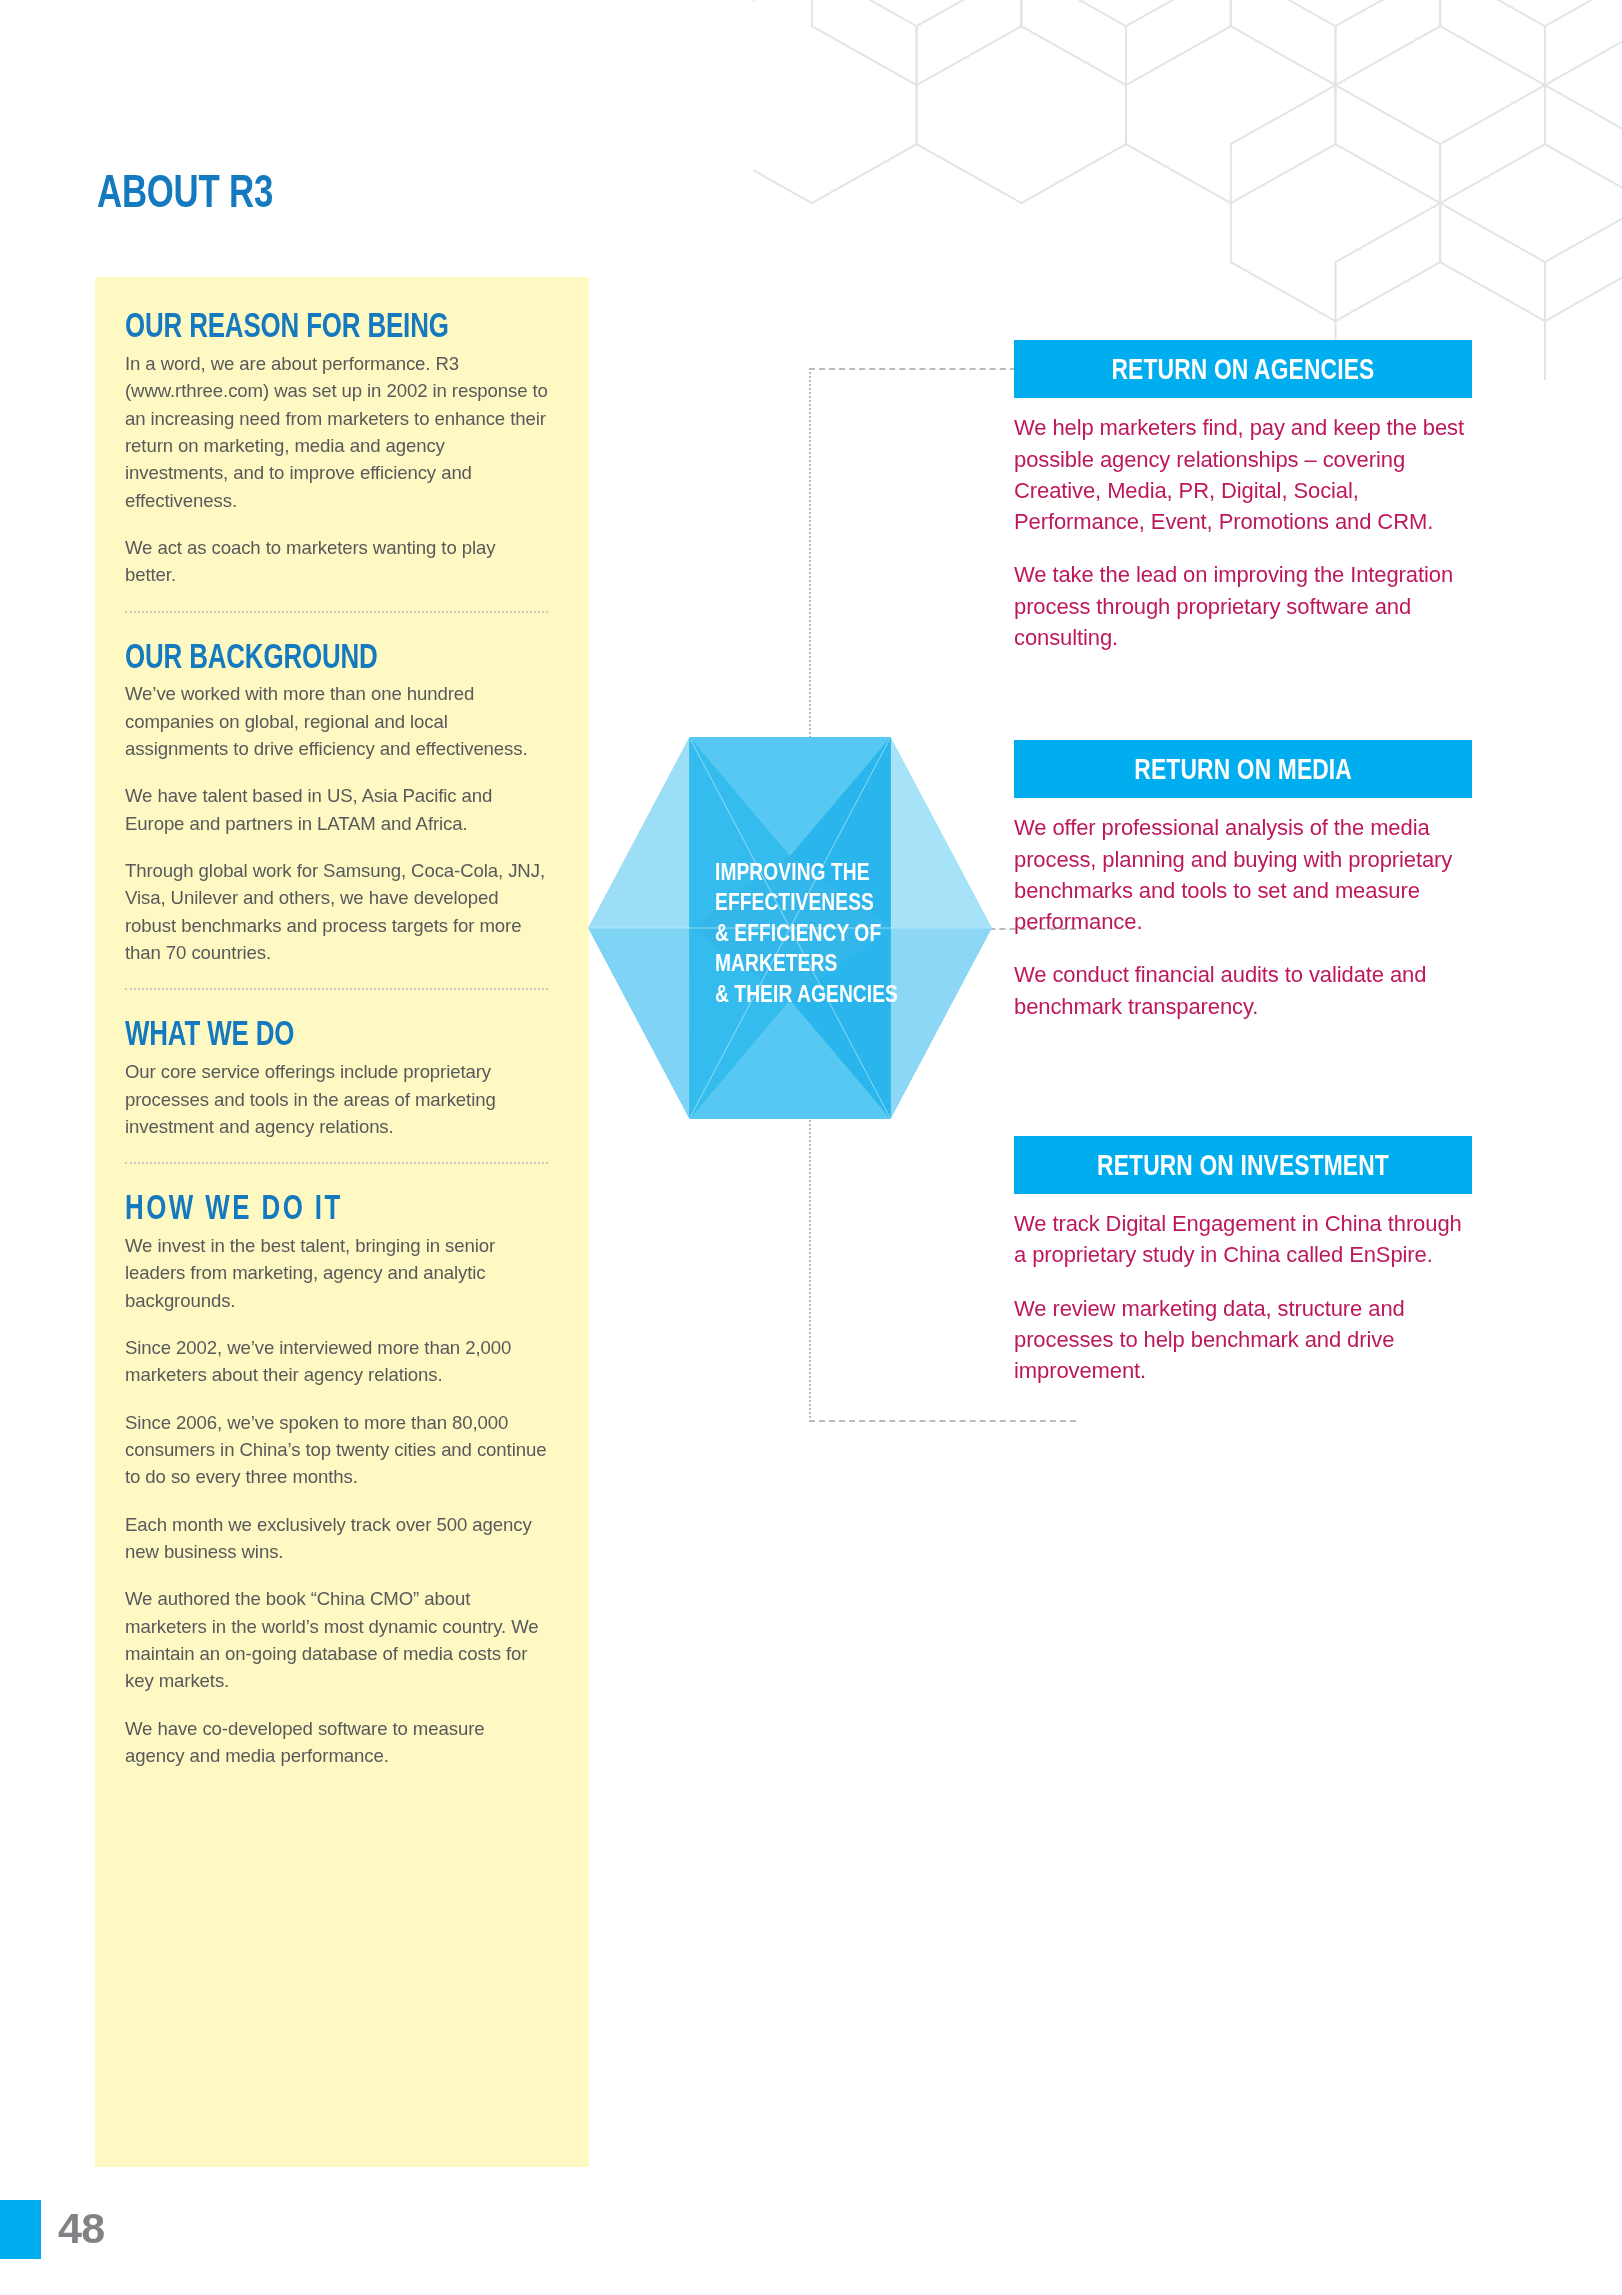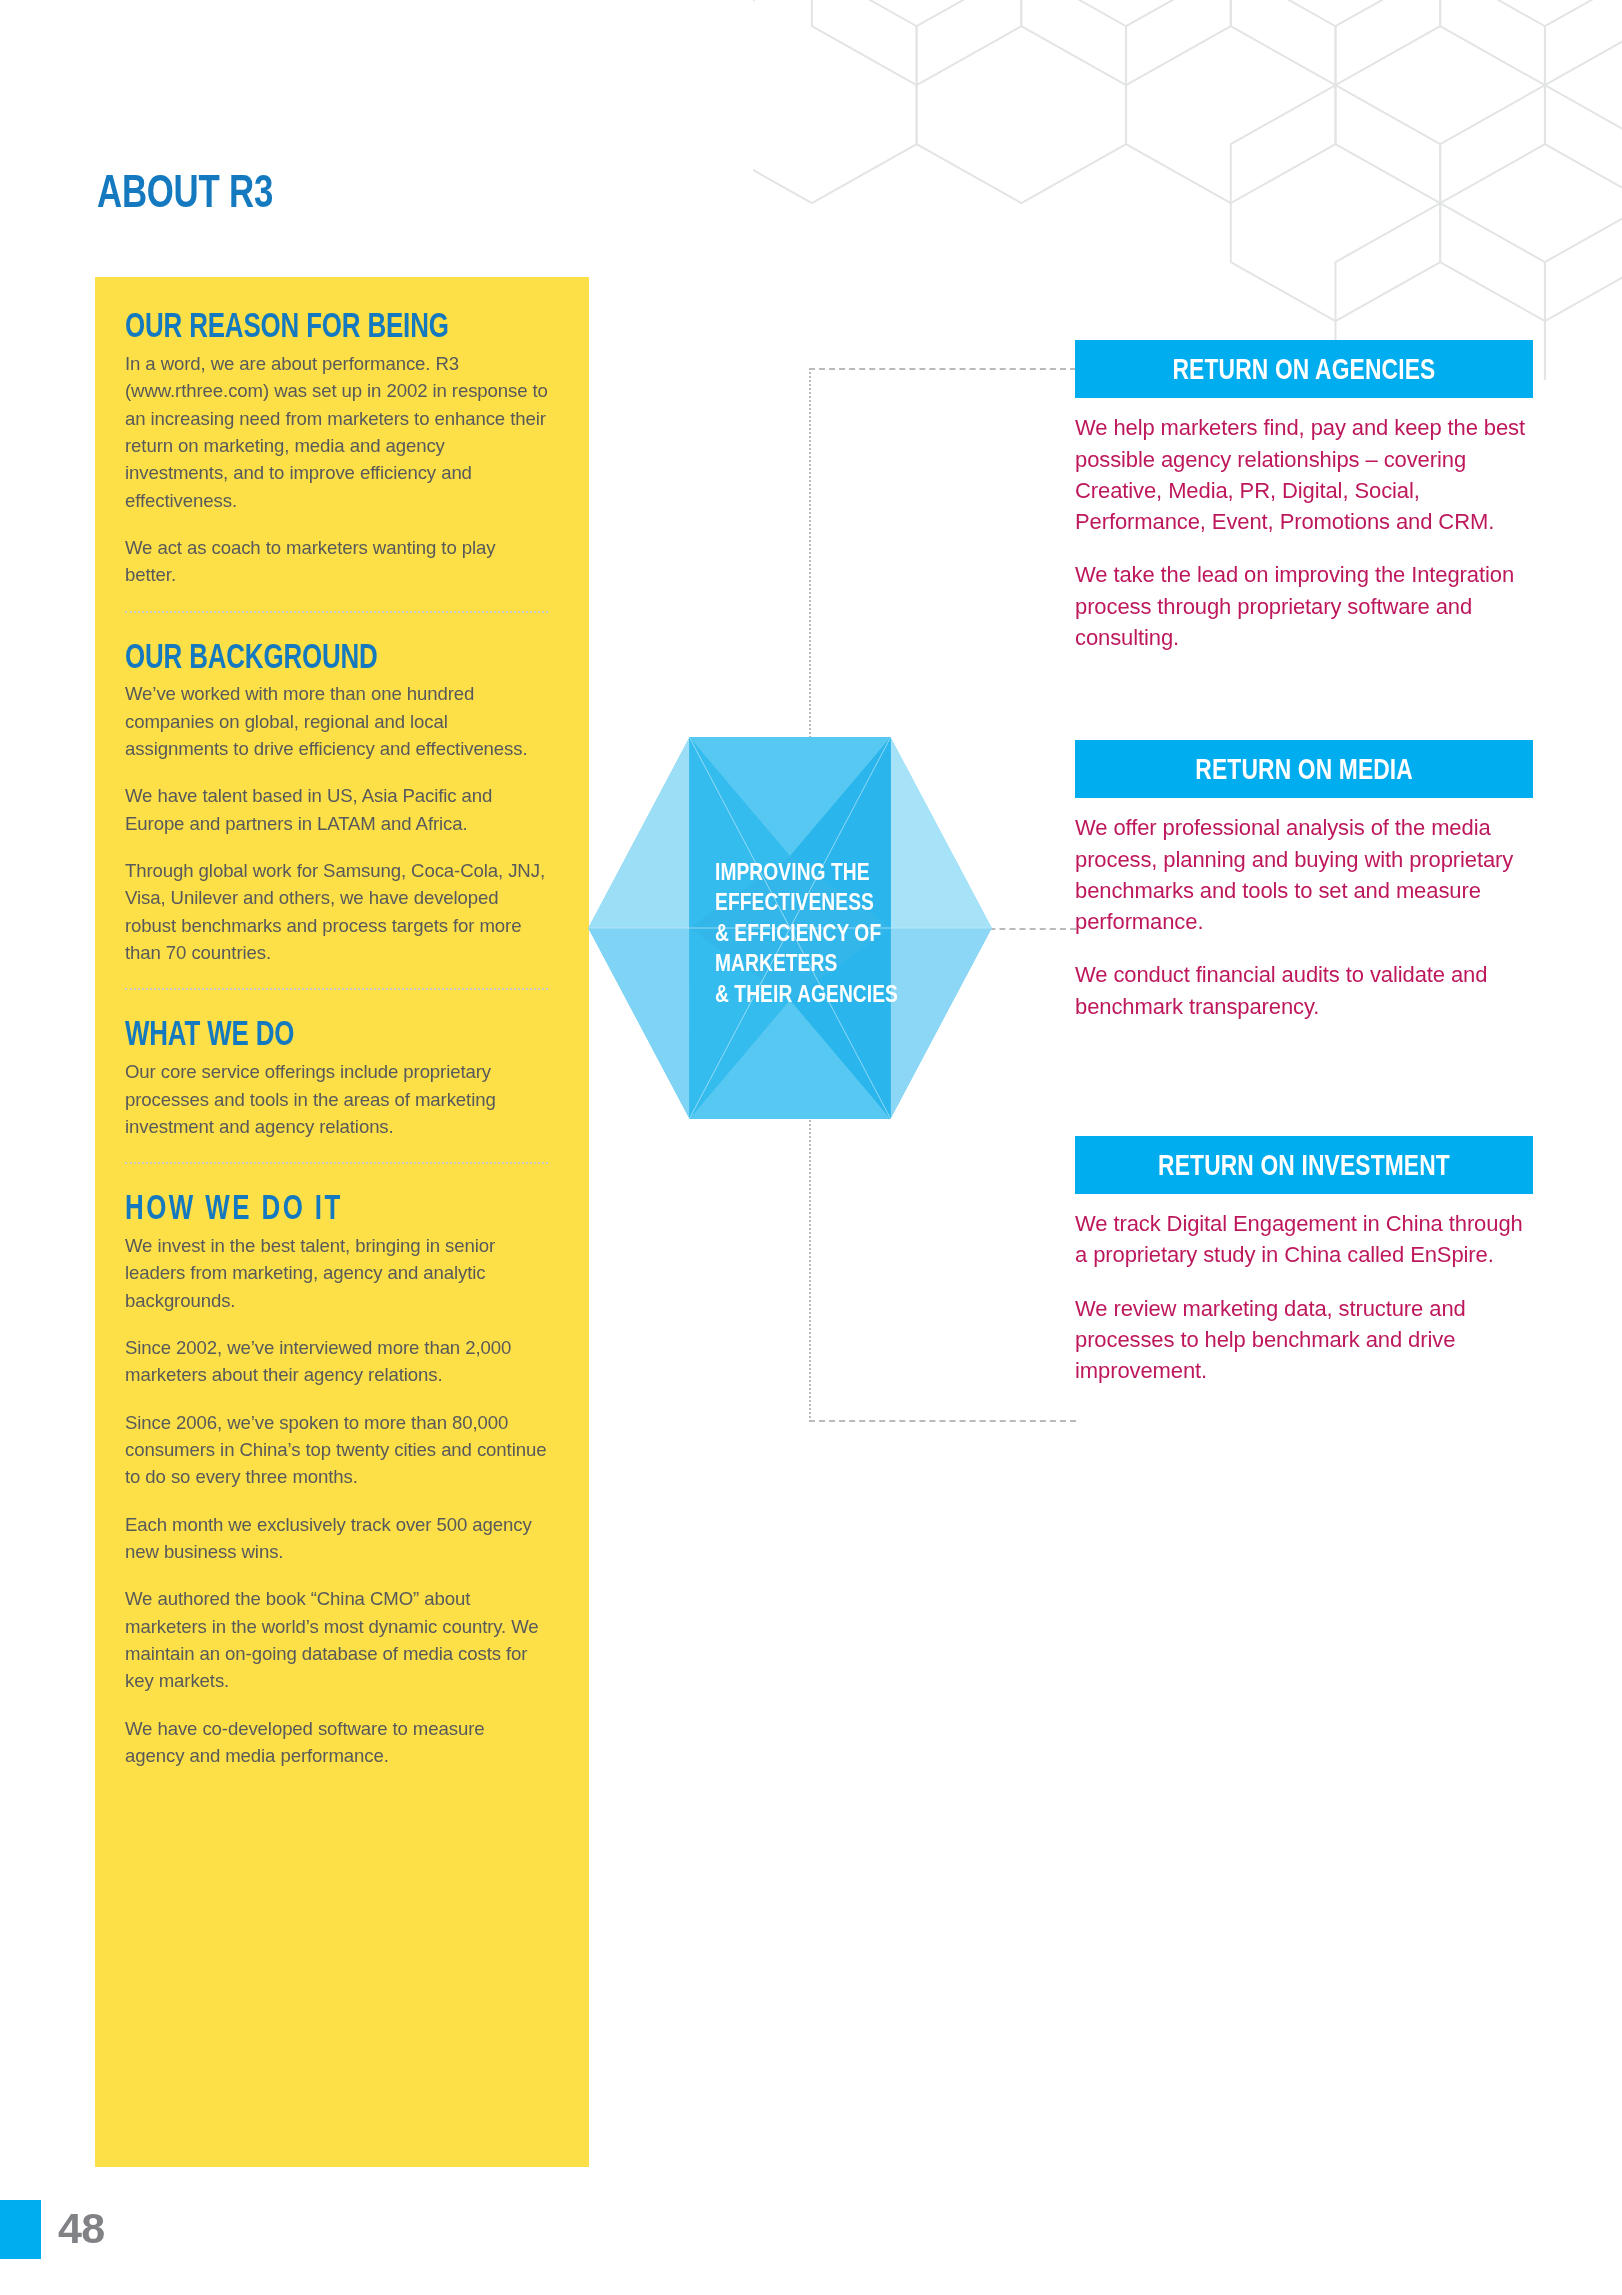--- a/index.html
+++ b/index.html
@@ -29,21 +29,21 @@
     transform:scaleX(0.74);
     transform-origin:left center;
     white-space:nowrap;
   }
 
   
   .left-panel{
     position:absolute;
     left:95px; top:277px;
     width:494px; height:1890px;
-    background:#fde047;
+    background:#fef9c3;
   }
   .panel-inner{ padding:30px 41px 0 30px; }
 
   .sec-head{
     color:#1479BE;
     font-weight:700;
     font-size:35px;
     line-height:1.04;
     letter-spacing:-0.2px;
     transform:scaleX(0.74);
@@ -99,21 +99,21 @@
     line-height:1.27;
     letter-spacing:0.1px;
     transform:scaleX(0.80);
     transform-origin:left top;
     white-space:pre-line;
   }
 
   
   .right-col{
     position:absolute;
-    left:1075px; top:340px;
+    left:1014px; top:340px;
     width:458px;
   }
   .rblock{ margin-bottom:0; }
   .rbar{
     background:#00ADEE;
     height:58px;
     display:flex;
     align-items:center;
     justify-content:center;
     margin-bottom:14.4px;

